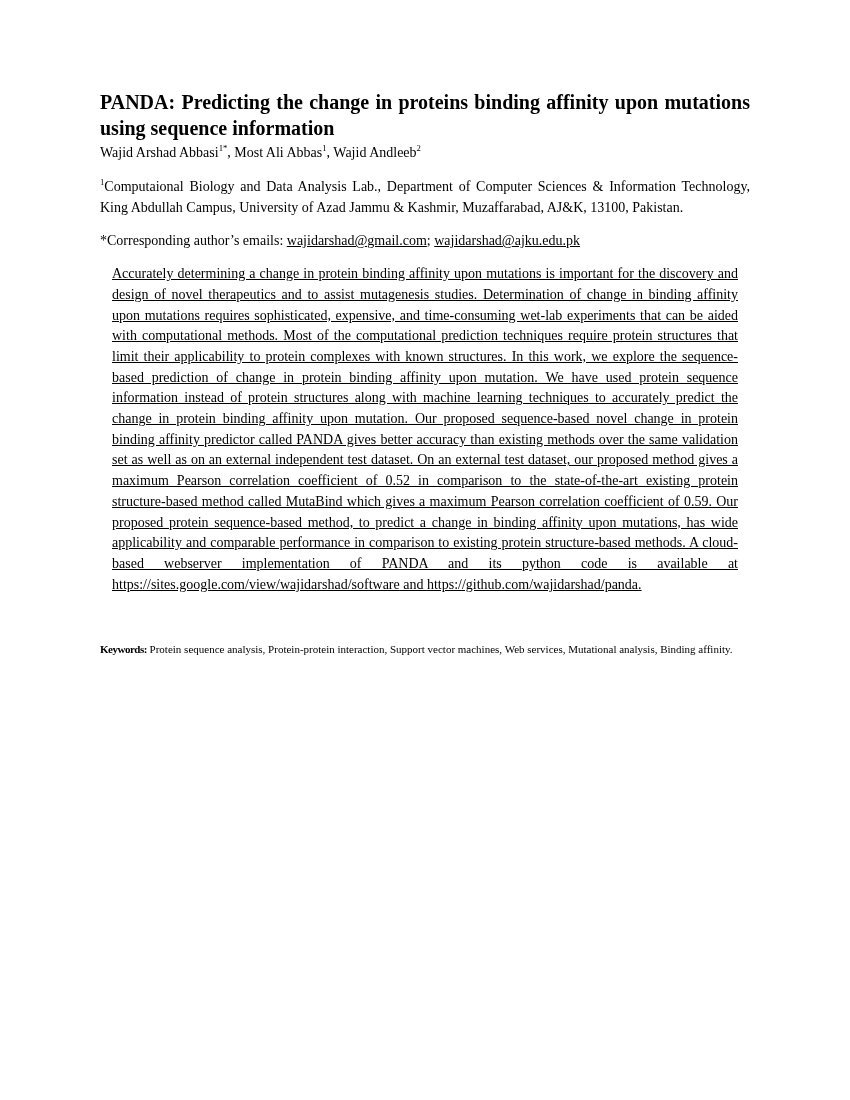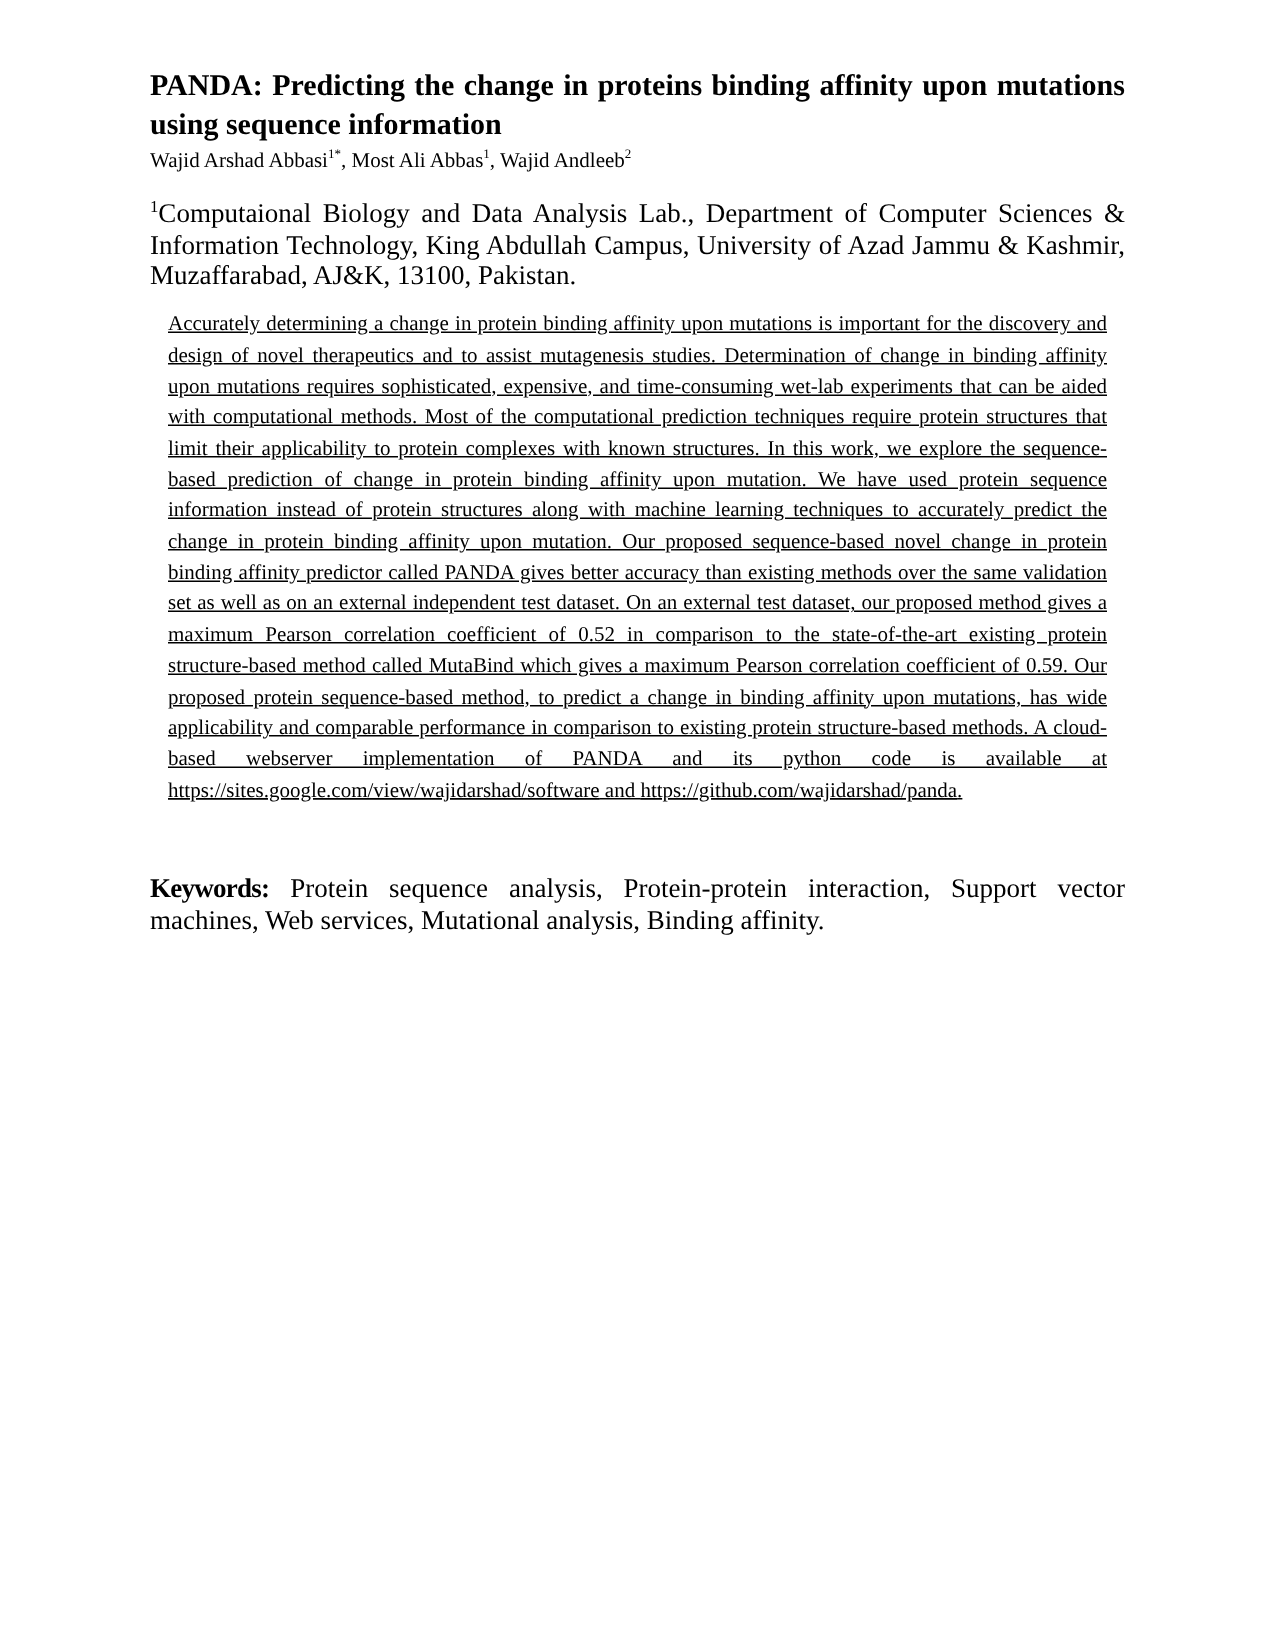--- a/index.html
+++ b/index.html
@@ -11,41 +11,41 @@
     width: 850px;
     height: 1100px;
     overflow: hidden;
     font-family: "Liberation Serif", serif;
     color: #000000;
   }
   .page {
     box-sizing: border-box;
     width: 850px;
     height: 1100px;
-    padding: 44px 100px 0 100px;
+    padding: 89px 100px 0 100px;
   }
   .title {
     font-size: 20px;
     font-weight: bold;
     line-height: 26px;
     text-align: justify;
     margin: 0 0 2px 0;
   }
   .authors {
     font-size: 14px;
     line-height: 20px;
     margin: 0 0 14px 0;
   }
   sup {
     font-size: 0.62em;
     line-height: 0;
     vertical-align: super;
   }
   p.para {
-    font-size: 18px;
+    font-size: 14px;
     line-height: 20.7px;
     text-align: justify;
     margin: 0 0 13px 0;
   }
   p.corresponding {
     font-size: 14px;
     line-height: 20.7px;
     margin: 0 0 12px 0;
   }
   a.link {
@@ -60,21 +60,21 @@
     margin: 0 0 12px 0;
   }
   p.abstract-body {
     font-size: 14px;
     line-height: 20.7px;
     text-align: justify;
     margin: 12px;
     text-decoration: underline;
   }
   p.keywords {
-    font-size: 18px;
+    font-size: 11px;
     line-height: 20.7px;
     text-align: justify;
     margin: 44px 0 0 0;
   }
   .kw-label {
     font-weight: bold;
     letter-spacing: -0.5px;
   }
 </style>
 </head>
@@ -82,19 +82,20 @@
 
 <div class="page">
 
   <h1 class="title">PANDA: Predicting the change in proteins binding affinity upon mutations using sequence information</h1>
 
   <p class="authors"><span>Wajid Arshad Abbasi</span><sup>1*</sup><span>, </span><span>Most Ali Abbas</span><sup>1</sup><span>, </span><span>Wajid Andleeb</span><sup>2</sup></p>
 
   <p class="para"><sup>1</sup><span>Computaional Biology and Data Analysis Lab., Department of Computer Sciences &amp; Information Technology, King Abdullah Campus,  University of Azad Jammu &amp; Kashmir, Muzaffarabad, AJ&amp;K, 13100, Pakistan.</span></p>
 
 
+  <p class="corresponding"><span>*Corresponding author’s emails: </span><a class="link">wajidarshad@gmail.com</a><span>; </span><a class="link">wajidarshad@ajku.edu.pk</a></p>
 
 
   <p class="abstract-body"><span>Accurately determining a change in protein binding affinity upon mutations is important for the discovery and design of novel therapeutics and to assist mutagenesis studies. Determination of change in binding affinity upon mutations requires sophisticated, expensive, and time-consuming wet-lab experiments that can be aided with computational methods. Most of the computational prediction techniques require protein structures that limit their applicability to protein complexes with known structures. In this work, we explore the sequence-based prediction of change in protein binding affinity upon mutation. We have used protein sequence information instead of protein structures along with machine learning techniques to accurately predict the change in protein binding affinity upon mutation. Our proposed sequence-based novel change in protein binding affinity predictor called PANDA gives better accuracy than existing methods over the same validation set as well as on an external independent test dataset. On an external test dataset, our proposed method gives a maximum Pearson correlation coefficient of 0.52 in comparison to the state-of-the-art existing protein structure-based method called MutaBind which gives a maximum Pearson correlation coefficient of 0.59. Our proposed protein sequence-based method, to predict a change in binding affinity upon mutations, has wide applicability and comparable performance in comparison to existing protein structure-based methods. A cloud-based webserver implementation of PANDA and its python code is available at </span><a class="link">https://sites.google.com/view/wajidarshad/software</a><span> and </span><a class="link">https://github.com/wajidarshad/panda</a><span>.</span></p>
 
   <p class="keywords"><span class="kw-label">Keywords:</span><span> Protein sequence analysis, Protein-protein interaction, Support vector machines, Web services, Mutational analysis, Binding affinity.</span></p>
 
 </div>
 
 </body></html>

